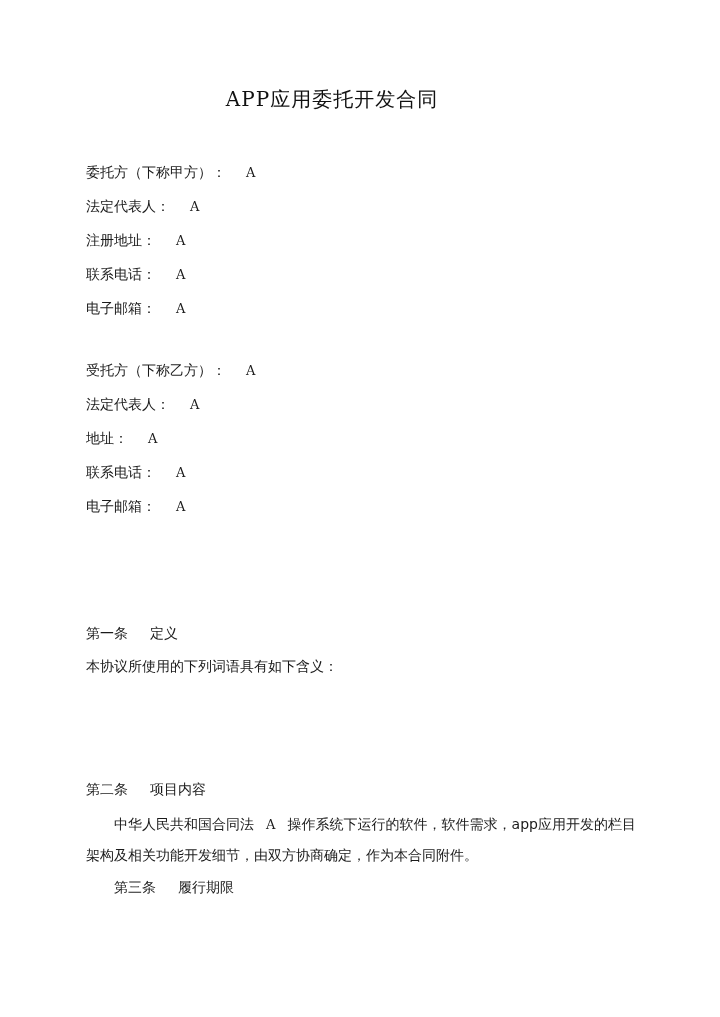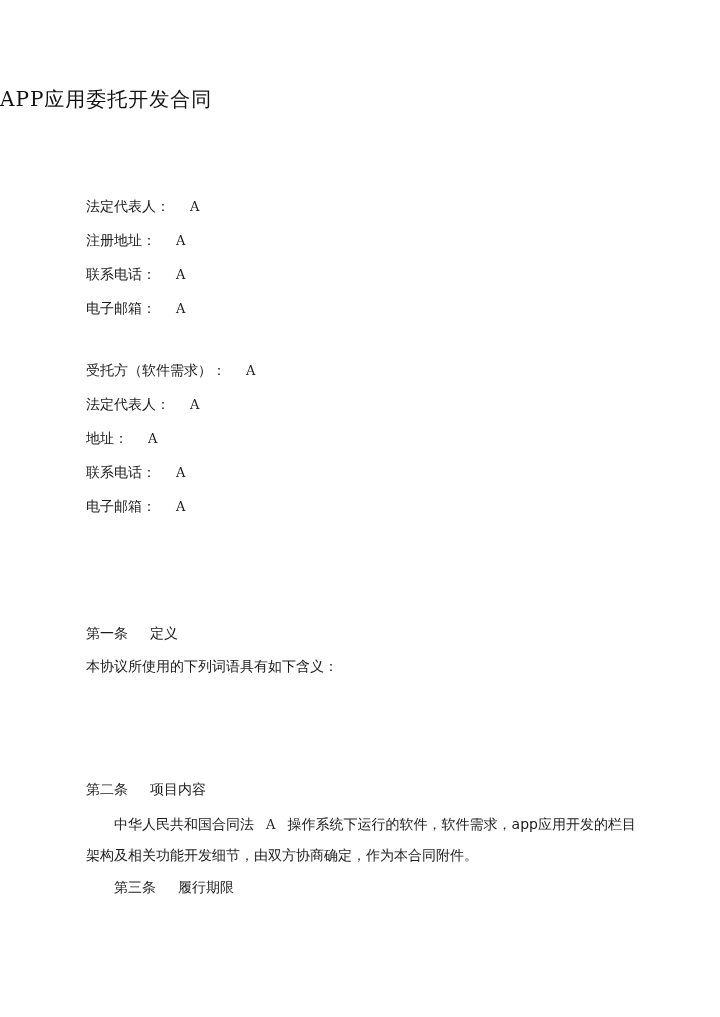--- a/index.html
+++ b/index.html
@@ -20,21 +20,21 @@
       left: 0; top: 0;
       width: 720px;
       height: 1017px;
       background: #ffffff;
     }
     .title {
       position: absolute;
       top: 86px;
       left: 0;
       width: 664px;
-      text-align: left;
+      text-align: center;
       font-family: "DejaVu Serif", "Liberation Serif", serif;
       font-size: 20px;
       letter-spacing: 1px;
       color: #111;
     }
     .line {
       position: absolute;
       left: 86px;
       font-size: 14px;
       line-height: 20px;
@@ -63,35 +63,38 @@
     .indent { text-indent: 28px; }
     .gap { display: inline-block; width: 22px; }
   </style>
 </head>
 <body>
 
 <div class="page">
 
   <div class="title">APP应用委托开发合同</div>
 
+  <div class="line" style="top:162px;">
+    <span>委托方（下称甲方）：</span><span class="val">A</span>
+  </div>
   <div class="line" style="top:196px;">
     <span>法定代表人：</span><span class="val">A</span>
   </div>
   <div class="line" style="top:230px;">
     <span>注册地址：</span><span class="val">A</span>
   </div>
   <div class="line" style="top:264px;">
     <span>联系电话：</span><span class="val">A</span>
   </div>
   <div class="line" style="top:298px;">
     <span>电子邮箱：</span><span class="val">A</span>
   </div>
 
   <div class="line" style="top:360px;">
-    <span>受托方（软件需求）：</span><span class="val">A</span>
+    <span>受托方（下称乙方）：</span><span class="val">A</span>
   </div>
   <div class="line" style="top:394px;">
     <span>法定代表人：</span><span class="val">A</span>
   </div>
   <div class="line" style="top:428px;">
     <span>地址：</span><span class="val">A</span>
   </div>
   <div class="line" style="top:462px;">
     <span>联系电话：</span><span class="val">A</span>
   </div>

